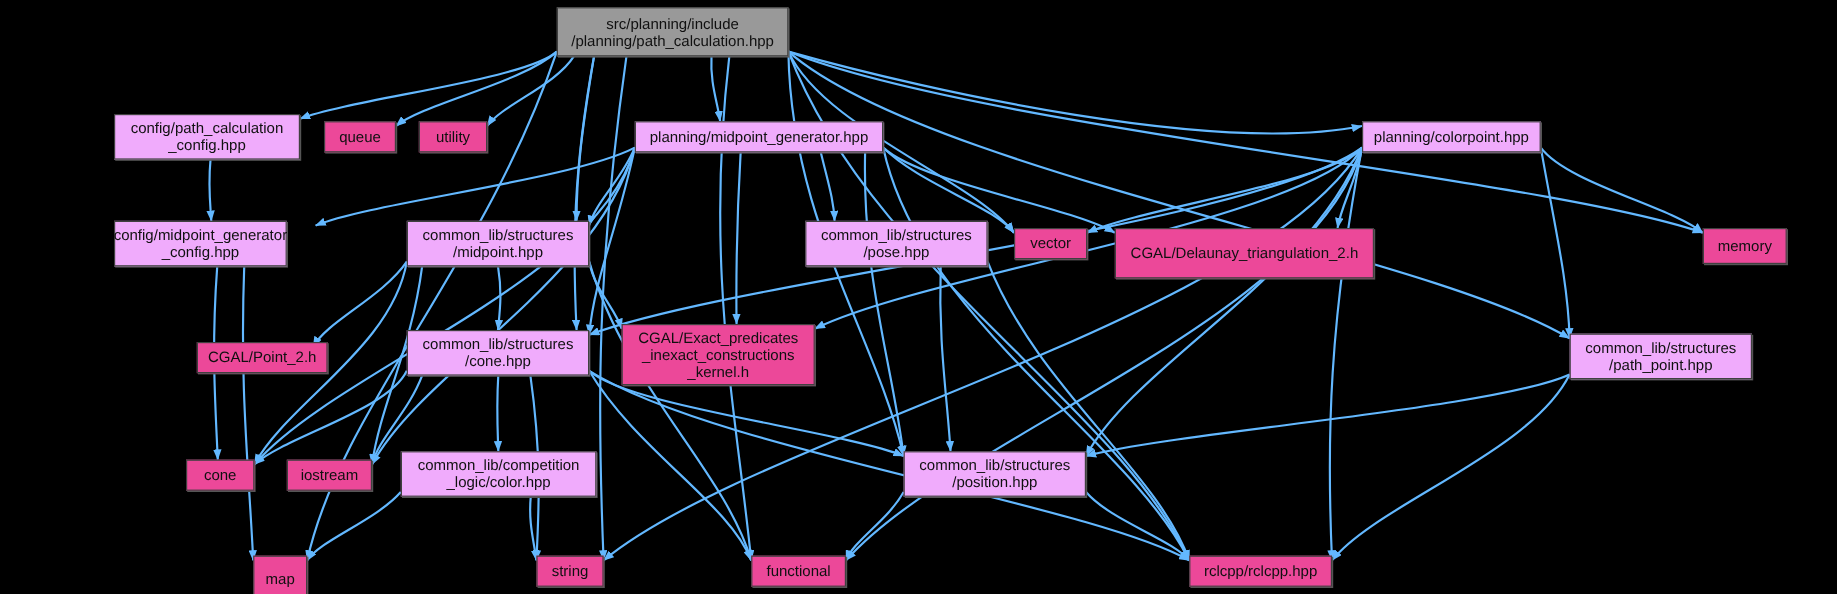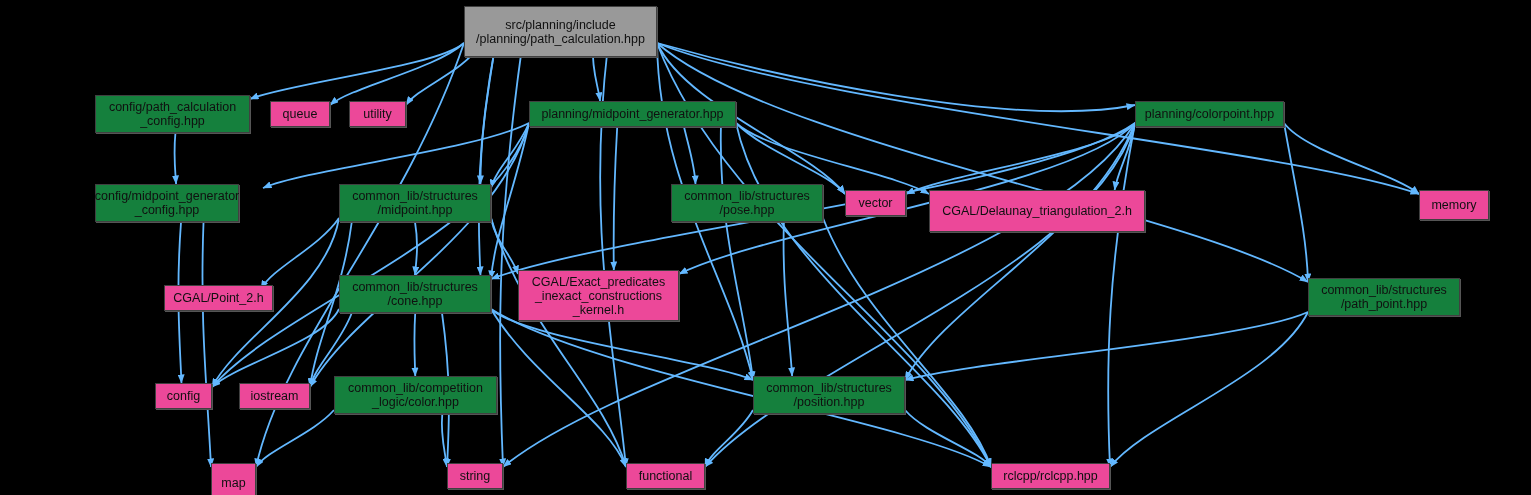--- a/index.html
+++ b/index.html
@@ -4,21 +4,21 @@
 <style>
   html,body{margin:0;padding:0;background:#000;}
   #stage{position:relative;width:1531px;height:495px;background:#000;overflow:hidden;
          font-family:"Liberation Sans","DejaVu Sans",sans-serif;}
   svg.edges{position:absolute;left:0;top:0;width:1531px;height:495px;}
   .node{position:absolute;box-sizing:border-box;border:1px solid #404040;
         display:flex;align-items:center;justify-content:center;text-align:center;
         font-size:12.5px;line-height:14px;color:#101010;white-space:pre;
         box-shadow:1px 1px 0 0 #555;}
   .node.lib{background:#ec4899;}
-  .node.proj{background:#15803d;}
+  .node.proj{background:#f0abfc;}
   .node.root{background:#999999;border:1px solid #404040;}
 </style>
 </head>
 <body>
 
 <div id="stage">
   <svg class="edges" viewBox="0 0 1531 495" preserveAspectRatio="none">
     <defs>
       <marker id="ah" markerWidth="9" markerHeight="7" refX="8.5" refY="3.5" orient="auto" markerUnits="userSpaceOnUse">
         <polygon points="0,0 9,3.5 0,7" fill="#63b8ff"></polygon>
@@ -81,21 +81,21 @@
         <path d="M 442.275 414 C 440.2492504196702 436.26, 444.9990001678681 451.1, 447 467" fill="none" stroke="#63b8ff" stroke-width="1.8" marker-end="url(#ah)"></path>
         <path d="M 753 410 C 739.6831388595766 433.94, 711.7692555438307 449.9, 705 467" fill="none" stroke="#63b8ff" stroke-width="1.8" marker-end="url(#ah)"></path>
         <path d="M 905 410 C 925.6217374166208 433.94, 977.5766949666483 449.9, 991 467" fill="none" stroke="#63b8ff" stroke-width="1.8" marker-end="url(#ah)"></path>
         <path d="M 1308 312 C 1245.6388028411484 340.56, 981.6115211364594 359.6, 905 380" fill="none" stroke="#63b8ff" stroke-width="1.8" marker-end="url(#ah)"></path>
         <path d="M 1308 312 C 1275.7521091361698 377.1, 1146.996843654468 420.5, 1110 467" fill="none" stroke="#63b8ff" stroke-width="1.8" marker-end="url(#ah)"></path>
         <path d="M 181.025 222 C 176.0253280618397 289.62, 179.3617312247359 334.7, 181.475 383" fill="none" stroke="#63b8ff" stroke-width="1.8" marker-end="url(#ah)"></path>
         <path d="M 203.525 222 C 199.6365023211274 324.9, 207.560900928451 393.5, 211 467" fill="none" stroke="#63b8ff" stroke-width="1.8" marker-end="url(#ah)"></path>
       </g>
   </svg>
   <div id="node-layer">
-      <div class="node root" style="left: 464px; top: 6px; width: 193px; height: 51px;">src/planning/include
+      <div class="node root" style="left: 464px; top: 6px; width: 193px; height: 41px;">src/planning/include
 /planning/path_calculation.hpp</div>
       <div class="node proj" style="left: 95px; top: 95px; width: 155px; height: 38px;">config/path_calculation
 _config.hpp</div>
       <div class="node lib" style="left: 270px; top: 101px; width: 60px; height: 26px;">queue</div>
       <div class="node lib" style="left: 349px; top: 101px; width: 57px; height: 26px;">utility</div>
       <div class="node proj" style="left: 529px; top: 101px; width: 207px; height: 26px;">planning/midpoint_generator.hpp</div>
       <div class="node proj" style="left: 1135px; top: 101px; width: 149px; height: 26px;">planning/colorpoint.hpp</div>
       <div class="node proj" style="left: 95px; top: 184px; width: 144px; height: 38px;">config/midpoint_generator
 _config.hpp</div>
       <div class="node proj" style="left: 339px; top: 184px; width: 152px; height: 38px;">common_lib/structures
@@ -106,21 +106,21 @@
       <div class="node lib" style="left: 929px; top: 190px; width: 216px; height: 42px;">CGAL/Delaunay_triangulation_2.h</div>
       <div class="node lib" style="left: 1419px; top: 190px; width: 70px; height: 30px;">memory</div>
       <div class="node lib" style="left: 152px; top: 285px; width: 109px; height: 26px; margin-left: 12px;">CGAL/Point_2.h</div>
       <div class="node proj" style="left: 339px; top: 275px; width: 152px; height: 38px;">common_lib/structures
 /cone.hpp</div>
       <div class="node lib" style="left: 518px; top: 270px; width: 161px; height: 51px;">CGAL/Exact_predicates
 _inexact_constructions
 _kernel.h</div>
       <div class="node proj" style="left: 1308px; top: 278px; width: 152px; height: 38px;">common_lib/structures
 /path_point.hpp</div>
-      <div class="node lib" style="left: 155px; top: 383px; width: 57px; height: 26px;">config</div>
+      <div class="node lib" style="left: 155px; top: 383px; width: 57px; height: 26px;">cone</div>
       <div class="node lib" style="left: 239px; top: 383px; width: 71px; height: 26px;">iostream</div>
       <div class="node proj" style="left: 334px; top: 376px; width: 163px; height: 38px;">common_lib/competition
 _logic/color.hpp</div>
       <div class="node proj" style="left: 753px; top: 376px; width: 152px; height: 38px;">common_lib/structures
 /position.hpp</div>
       <div class="node lib" style="left: 211px; top: 463px; width: 45px; height: 40px;">map</div>
       <div class="node lib" style="left: 447px; top: 463px; width: 56px; height: 26px;">string</div>
       <div class="node lib" style="left: 626px; top: 463px; width: 79px; height: 26px;">functional</div>
       <div class="node lib" style="left: 991px; top: 463px; width: 119px; height: 26px; text-align: center;">rclcpp/rclcpp.hpp</div>
     </div>

